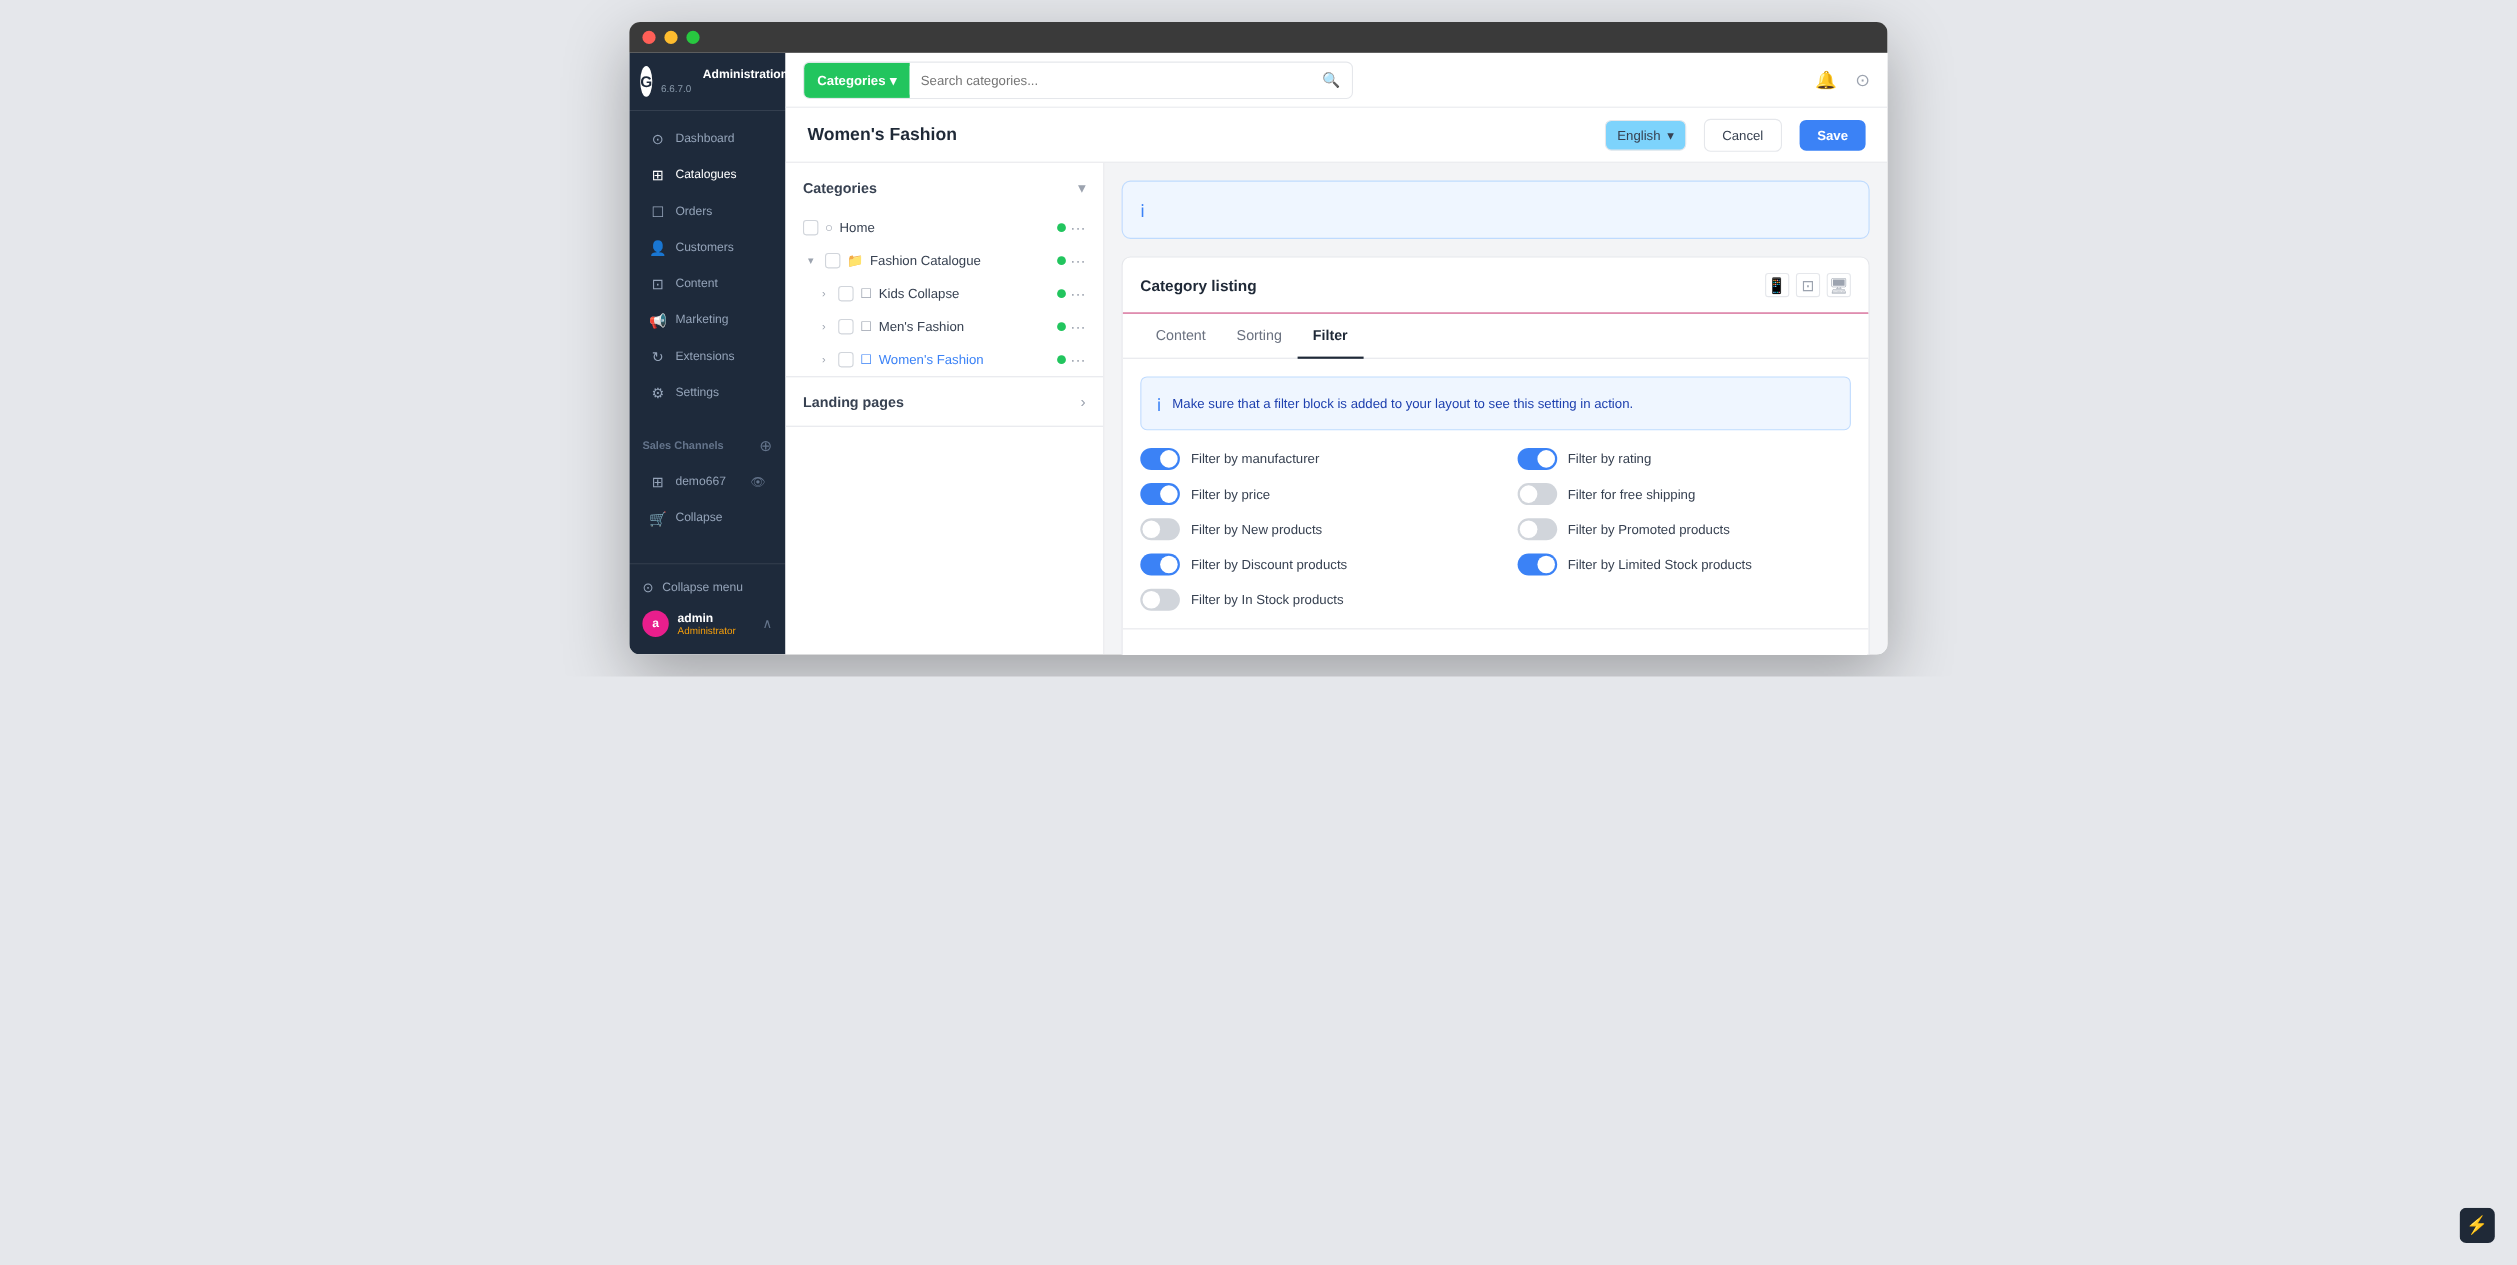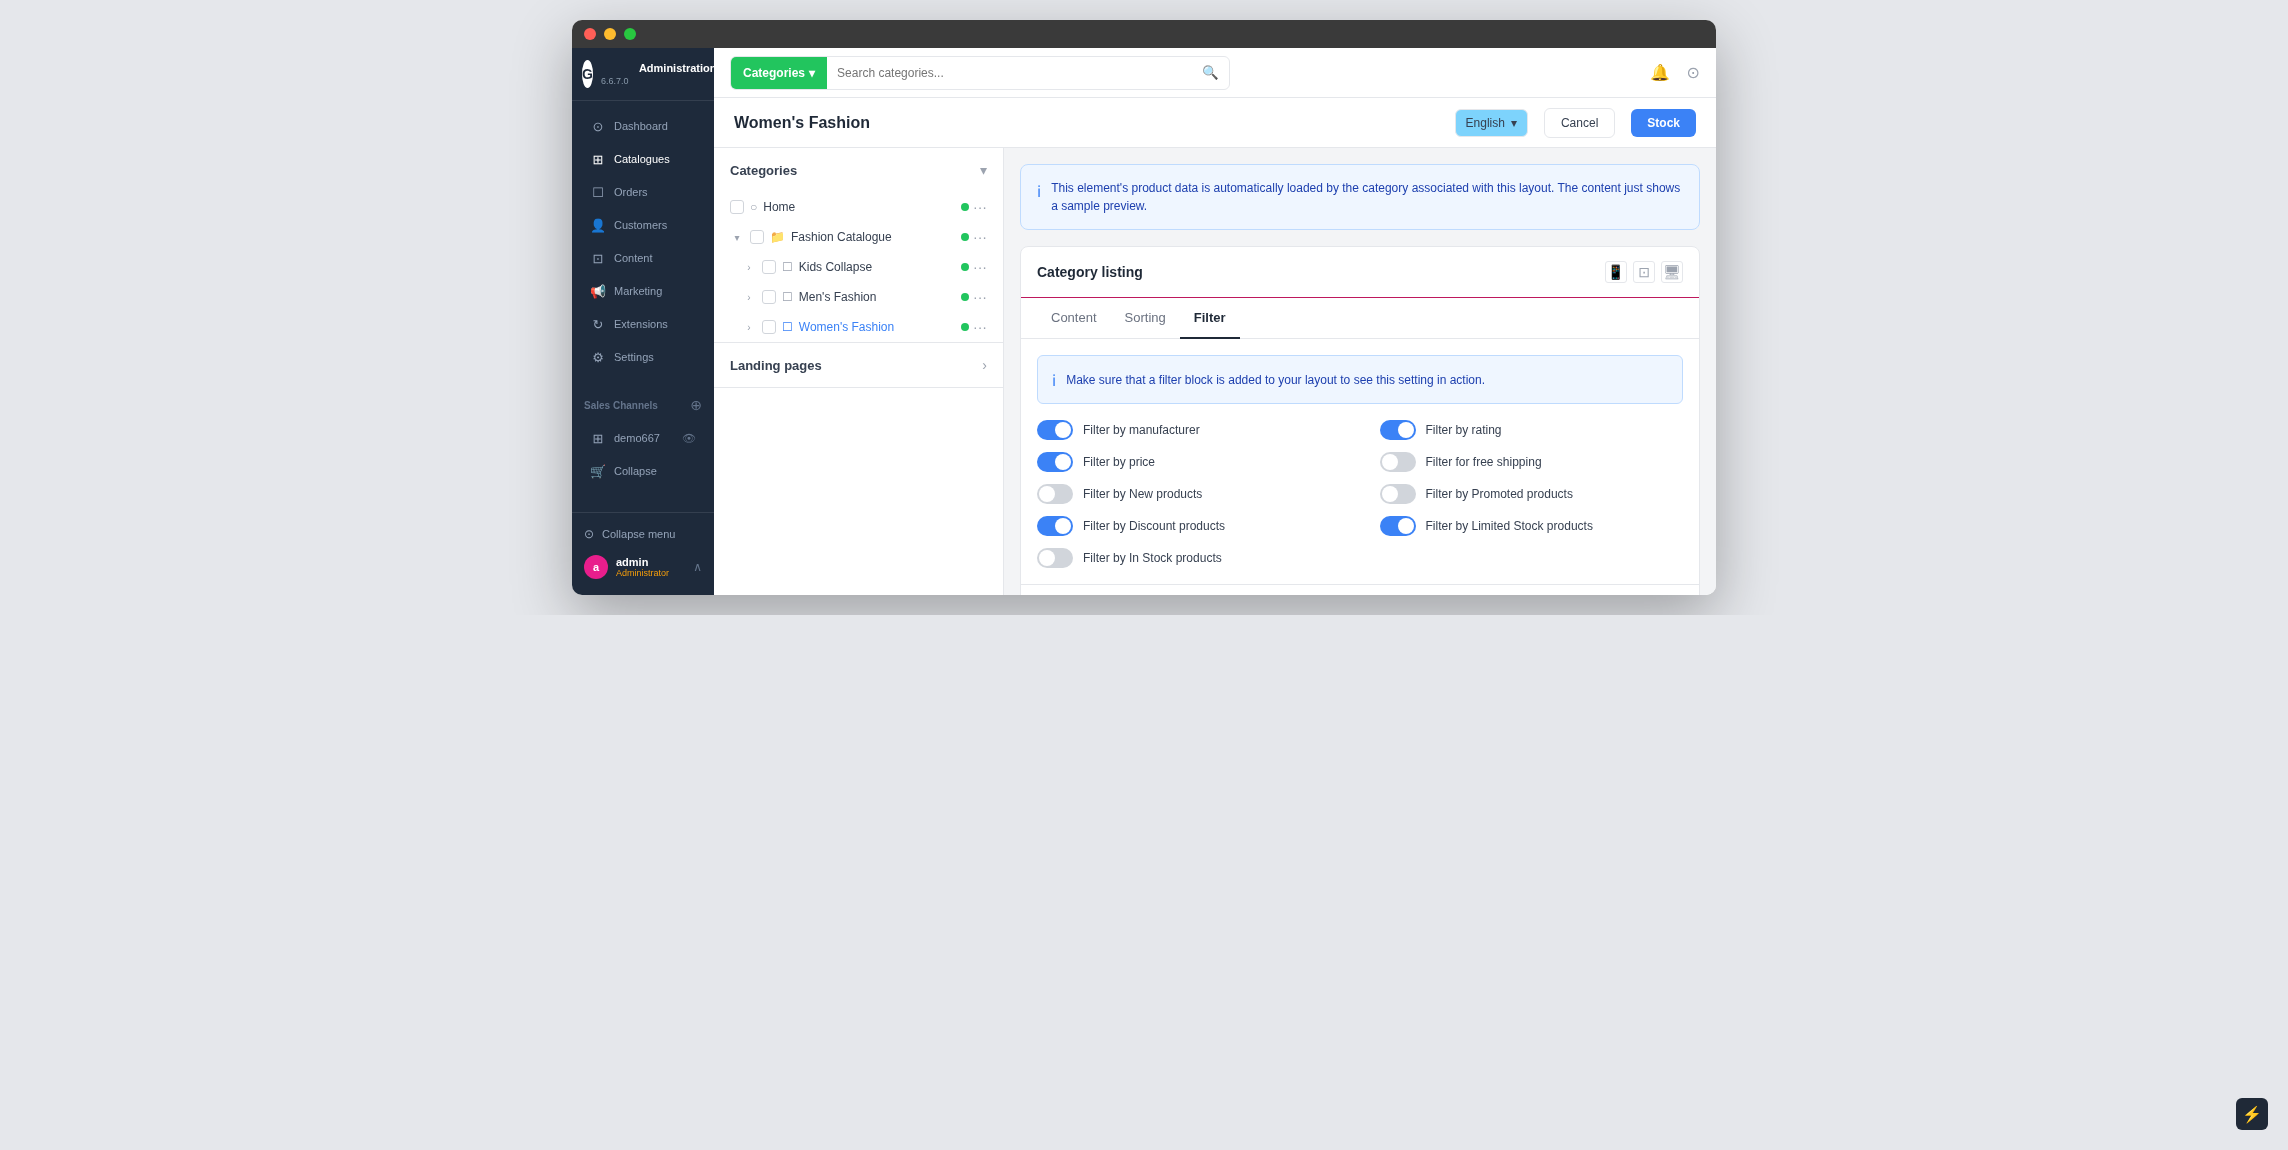--- a/index.html
+++ b/index.html
@@ -225,21 +225,21 @@
         </div>
       </div>
 
       <div class="page-header">
         <div class="page-title">Women's Fashion</div>
         <div class="lang-select">
           <span>English</span>
           <span>▾</span>
         </div>
         <button class="cancel-btn">Cancel</button>
-        <button class="save-btn">Stock</button>
+        <button class="save-btn">Save</button>
       </div>
 
       <div class="main-area">
 
         <div class="left-panel">
           <div class="panel-section">
             <div class="panel-section-header">
               <span class="panel-section-title">Categories</span>
               <span style="color:#9ca3af;font-size:14px;">▾</span>
             </div>
@@ -304,21 +304,20 @@
               <span class="panel-section-title">Landing pages</span>
               <span style="color:#9ca3af;font-size:14px;">›</span>
             </div>
           </div>
         </div>
 
         <div class="right-content">
 
           <div class="info-box">
             <span class="info-icon">ℹ</span>
-            <span class="info-text">This element's product data is automatically loaded by the category associated with this layout. The content just shows a sample preview.</span>
           </div>
 
           <div class="card">
             <div class="card-header">
               <span class="card-title">Category listing</span>
               <div class="card-view-icons">
                 <div class="view-icon">📱</div>
                 <div class="view-icon">⊡</div>
                 <div class="view-icon">🖥</div>
               </div>

